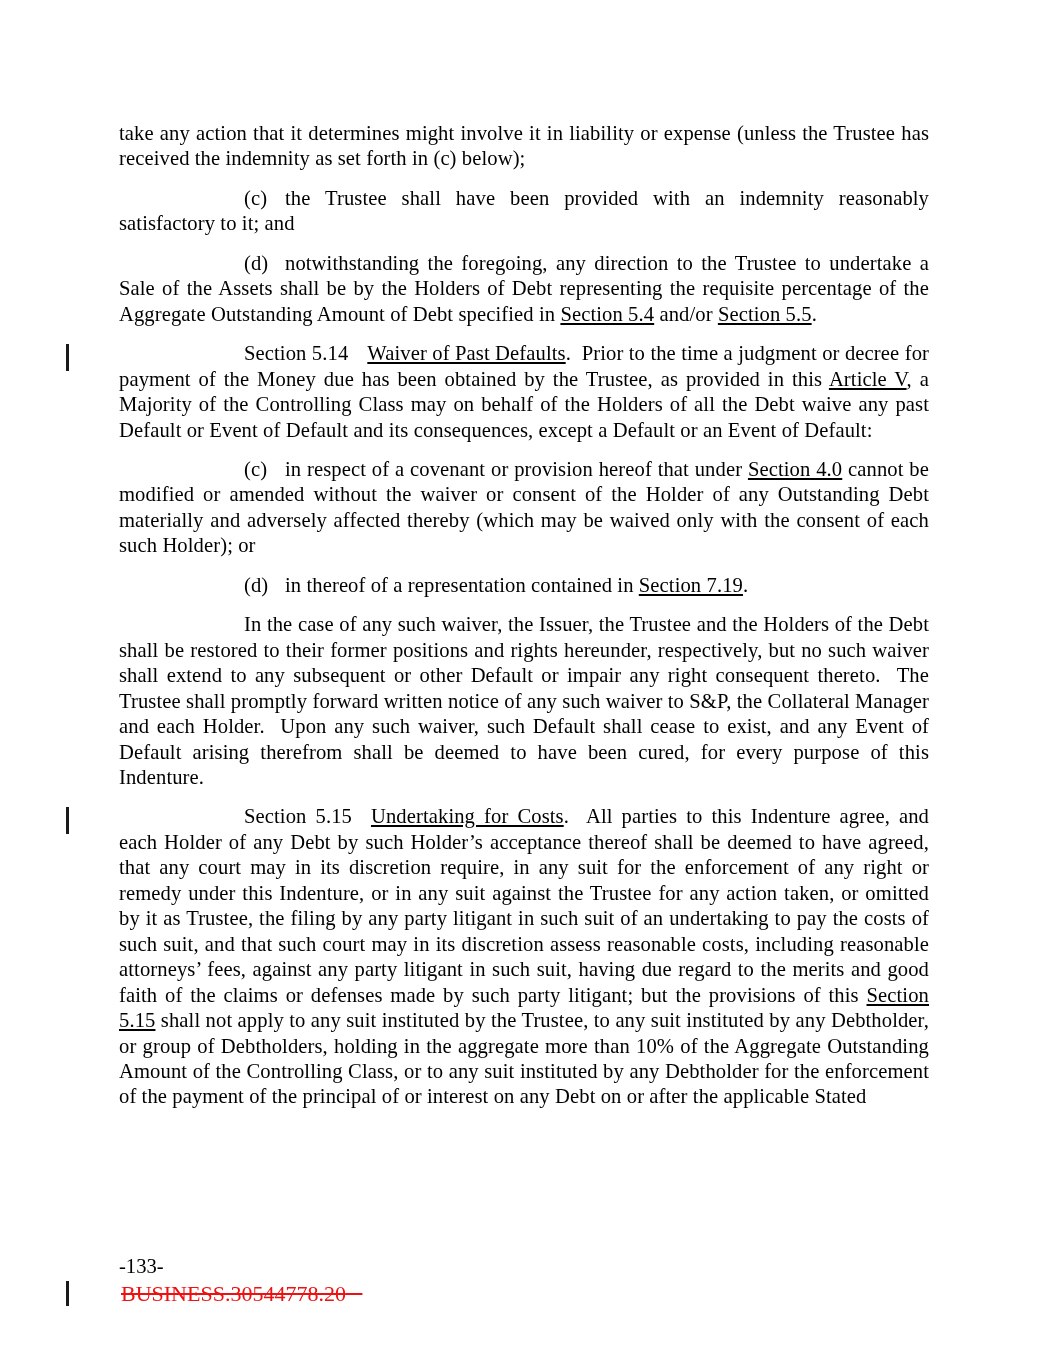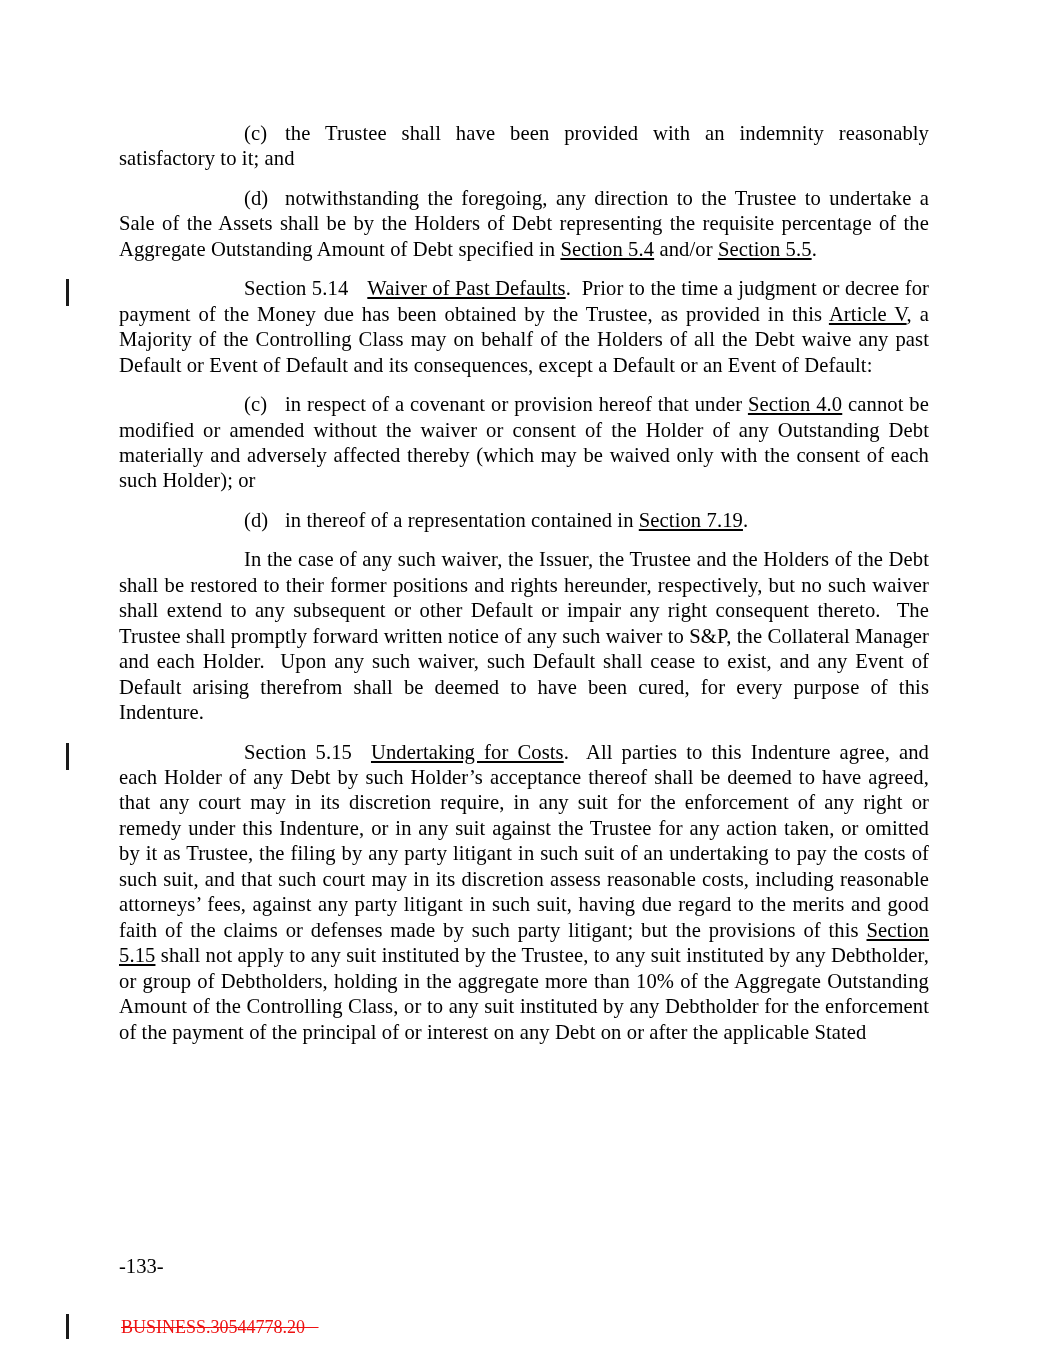--- a/index.html
+++ b/index.html
@@ -53,42 +53,43 @@
   .page-number {
     position: absolute;
     top: 1254px;
     left: 119px;
     width: 810px;
     font-size: 20.6px;
     line-height: 25px;
   }
   .docid-row {
     position: absolute;
-    top: 1316px;
+    top: 1283px;
     left: 121px;
-    font-size: 18px;
+    font-size: 22px;
     line-height: 22px;
     font-family: Liberation Serif, serif;
   }
   .docid-row .change-bar {
     left: -55px;
     top: -2px;
     height: 25px;
   }
   .doc-id {
     color: #ee1111;
     text-decoration: line-through;
   }
   .doc-id::after { content: "\00a0\00a0\00a0"; }
 </style>
 </head>
 <body>
 
 <div class="page">
   <div class="doc-content" id="doc-body">
+      <p class="para no-indent"><span>take any action that it determines might involve it in liability or expense (unless the Trustee has received the indemnity as set forth in (c) below);</span></p>
       <p class="para indent"><span class="item-label">(c)</span><span>the Trustee shall have been provided with an indemnity reasonably satisfactory to it; and</span></p>
       <p class="para indent"><span class="item-label">(d)</span><span>notwithstanding the foregoing, any direction to the Trustee to undertake a Sale of the Assets shall be by the Holders of Debt representing the requisite percentage of the Aggregate Outstanding Amount of Debt specified in </span><span class="u">Section 5.4</span><span> and/or </span><span class="u">Section 5.5</span><span>.</span></p>
       <p class="para indent"><span class="change-bar"></span><span class="sec-label">Section 5.14</span><span class="tab-gap"></span><span class="u">Waiver of Past Defaults</span><span>.&nbsp; Prior to the time a judgment or decree for payment of the Money due has been obtained by the Trustee, as provided in this </span><span class="u">Article V</span><span>, a Majority of the Controlling Class may on behalf of the Holders of all the Debt waive any past Default or Event of Default and its consequences, except a Default or an Event of Default:</span></p>
       <p class="para indent"><span class="item-label">(c)</span><span>in respect of a covenant or provision hereof that under </span><span class="u">Section 4.0</span><span> cannot be modified or amended without the waiver or consent of the Holder of any Outstanding Debt materially and adversely affected thereby (which may be waived only with the consent of each such Holder); or</span></p>
       <p class="para indent"><span class="item-label">(d)</span><span>in thereof of a representation contained in </span><span class="u">Section 7.19</span><span>.</span></p>
       <p class="para indent"><span>In the case of any such waiver, the Issuer, the Trustee and the Holders of the Debt shall be restored to their former positions and rights hereunder, respectively, but no such waiver shall extend to any subsequent or other Default or impair any right consequent thereto.&nbsp; The Trustee shall promptly forward written notice of any such waiver to S&amp;P, the Collateral Manager and each Holder.&nbsp; Upon any such waiver, such Default shall cease to exist, and any Event of Default arising therefrom shall be deemed to have been cured, for every purpose of this Indenture.</span></p>
       <p class="para indent"><span class="change-bar"></span><span class="sec-label">Section 5.15</span><span class="tab-gap"></span><span class="u">Undertaking for Costs</span><span>.&nbsp; All parties to this Indenture agree, and each Holder of any Debt by such Holder’s acceptance thereof shall be deemed to have agreed, that any court may in its discretion require, in any suit for the enforcement of any right or remedy under this Indenture, or in any suit against the Trustee for any action taken, or omitted by it as Trustee, the filing by any party litigant in such suit of an undertaking to pay the costs of such suit, and that such court may in its discretion assess reasonable costs, including reasonable attorneys’ fees, against any party litigant in such suit, having due regard to the merits and good faith of the claims or defenses made by such party litigant; but the provisions of this </span><span class="u">Section 5.15</span><span> shall not apply to any suit instituted by the Trustee, to any suit instituted by any Debtholder, or group of Debtholders, holding in the aggregate more than 10% of the Aggregate Outstanding Amount of the Controlling Class, or to any suit instituted by any Debtholder for the enforcement of the payment of the principal of or interest on any Debt on or after the applicable Stated</span></p>
     </div>
 
   <div class="page-number">-133-</div>

